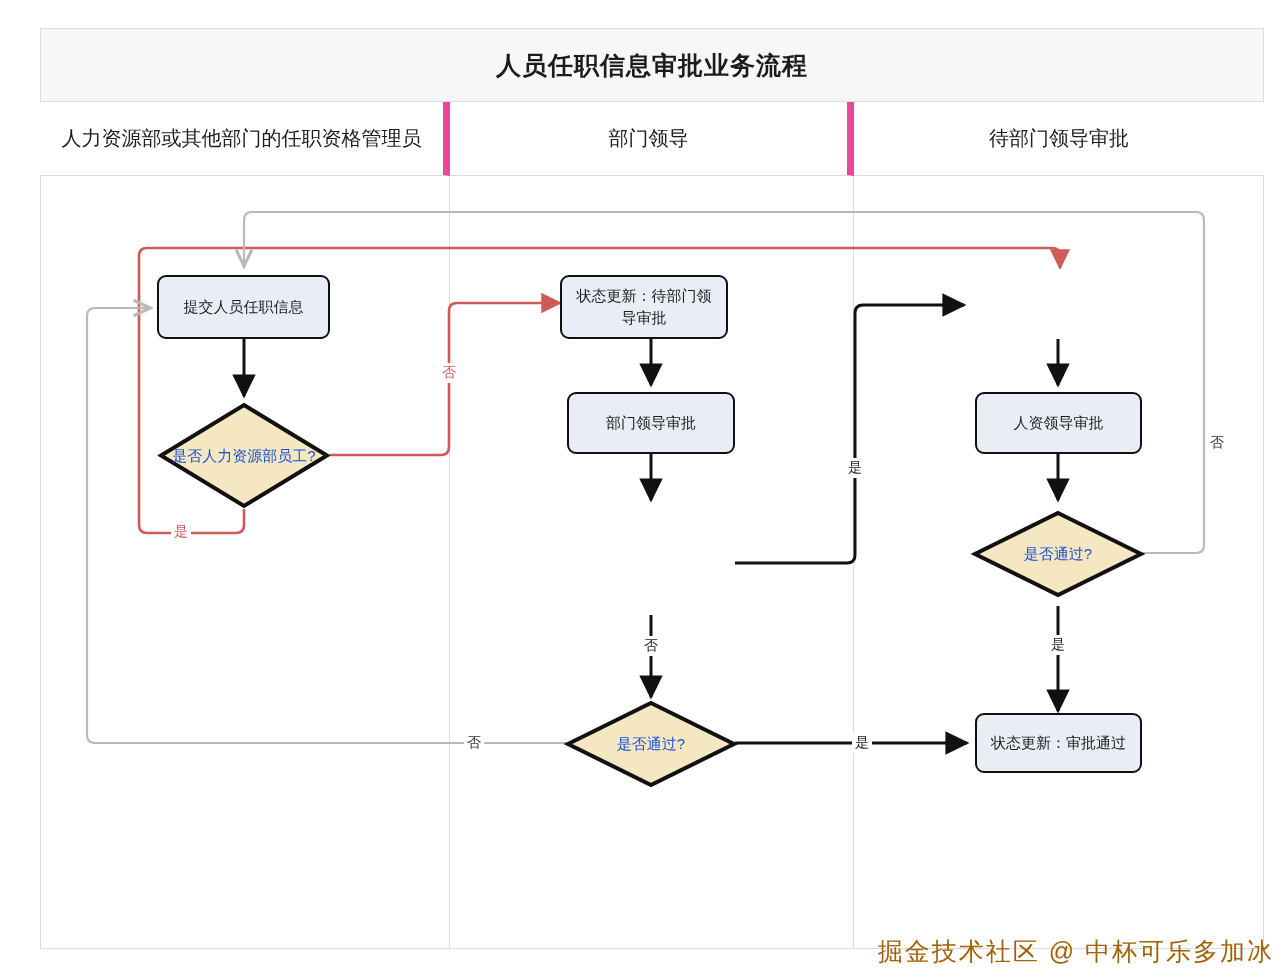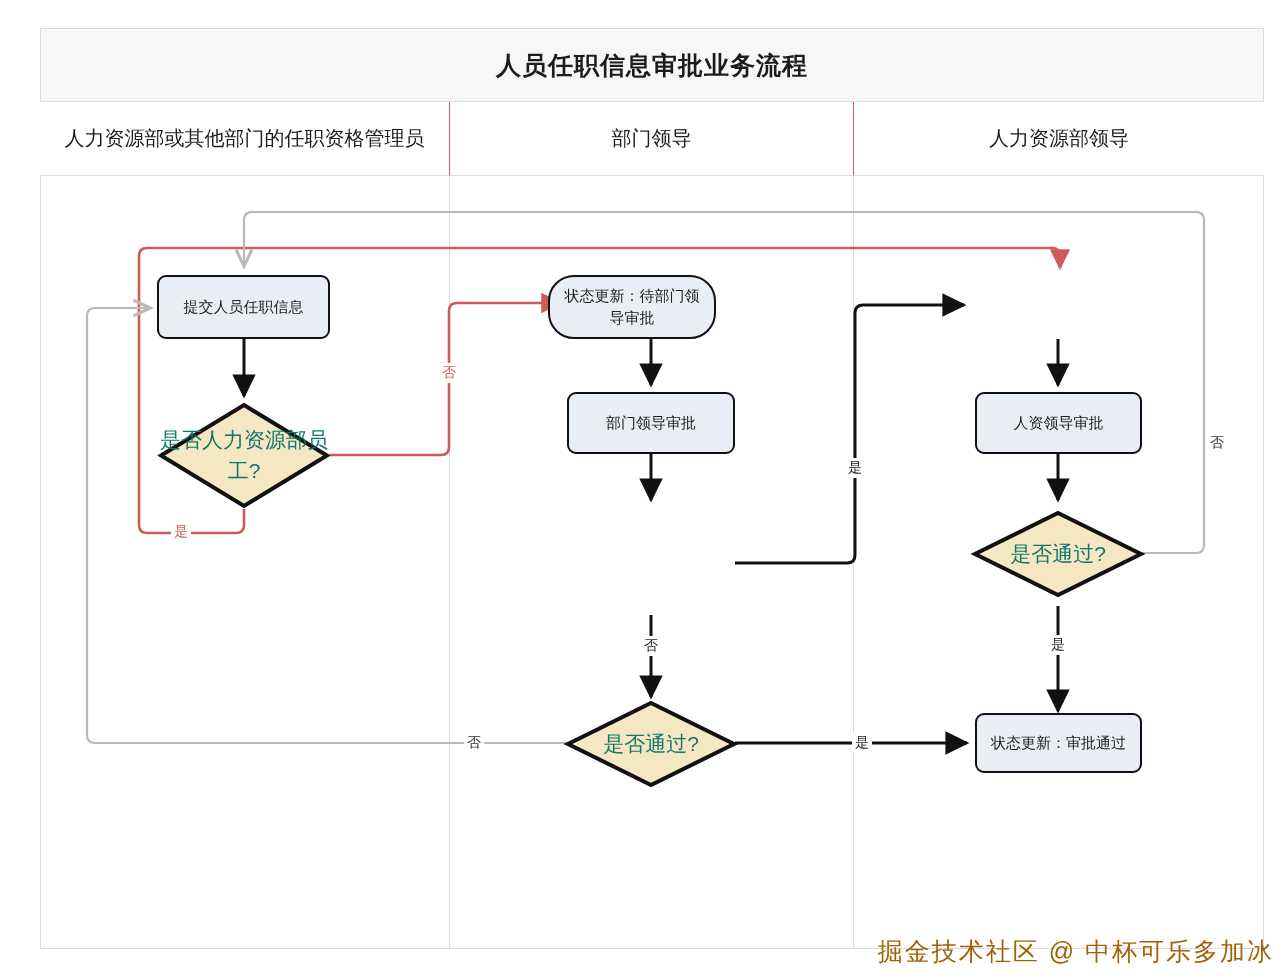--- a/index.html
+++ b/index.html
@@ -48,21 +48,21 @@
     font-size: 25px;
     font-weight: bold;
     color: #1c1c1c;
     letter-spacing: 1px;
   }
   .lane-head {
     position: absolute;
     top: 102px;
     height: 74px;
     box-sizing: border-box;
-    border-right: 1px solid #ec4899;
+    border-right: 7px solid #ec4899;
     border-bottom: 1px solid #dcdcdc;
     display: flex;
     align-items: center;
     justify-content: center;
     background: #ffffff;
   }
   .lane-head-text {
     font-size: 20px;
     color: #1c1c1c;
   }
@@ -104,22 +104,22 @@
   }
   .decision-label {
     position: absolute;
     left: 0; top: 0;
     width: 100%;
     height: 100%;
     display: flex;
     align-items: center;
     justify-content: center;
     text-align: center;
-    font-size: 21px;
-    color: #0f766e;
+    font-size: 15px;
+    color: #1d4ed8;
     line-height: 1.45;
     pointer-events: none;
   }
   .edge-label {
     position: absolute;
     font-size: 14px;
     background: #ffffff;
     padding: 1px 3px;
     z-index: 6;
     white-space: nowrap;
@@ -150,21 +150,21 @@
     <div class="title-text">人员任职信息审批业务流程</div>
   </div>
 
   <div class="lane-head" style="left:28px;  width:410px;">
     <span class="lane-head-text">人力资源部或其他部门的任职资格管理员</span>
   </div>
   <div class="lane-head" style="left:438px; width:404px;">
     <span class="lane-head-text">部门领导</span>
   </div>
   <div class="lane-head" style="left:842px; width:410px; border-right:none;">
-    <span class="lane-head-text">人力资源部领导</span>
+    <span class="lane-head-text">待部门领导审批</span>
   </div>
 
   <div class="lane-body" style="left:28px;  width:410px;"></div>
   <div class="lane-body" style="left:438px; width:404px;"></div>
   <div class="lane-body" style="left:842px; width:410px; border-right:none;"></div>
 
   <svg width="1280" height="978" style="position:absolute;left:0;top:0;z-index:2;">
     <defs>
       <marker id="ah-black" markerWidth="9" markerHeight="9" refX="7.2" refY="4.5" orient="auto">
         <path d="M0,0.6 L8,4.5 L0,8.4 Z" fill="#111111"></path>
@@ -213,21 +213,21 @@
 
   <div class="decision-wrap" style="left:146px; top:402px; width:172px; height:107px;">
     <svg width="172" height="107" viewBox="0 0 172 107">
       <polygon points="86,3 169,53.5 86,104 3,53.5" fill="#f6e7c3" stroke="#111111" stroke-width="4" stroke-linejoin="miter"></polygon>
     </svg>
     <div class="decision-label">
       <span>是否人力资源部员工?</span>
     </div>
   </div>
 
-  <div class="node proc" style="left:536px; top:275px; width:168px; height:64px;border-radius:26px;">
+  <div class="node proc" style="left:548px; top:275px; width:168px; height:64px;">
     <span class="node-label">状态更新：待部门领导审批</span>
   </div>
 
   <div class="node proc" style="left:555px; top:392px; width:168px; height:62px;">
     <span class="node-label">部门领导审批</span>
   </div>
 
 
   <div class="decision-wrap" style="left:553px; top:700px; width:172px; height:88px;">
     <svg width="172" height="88" viewBox="0 0 172 88">

